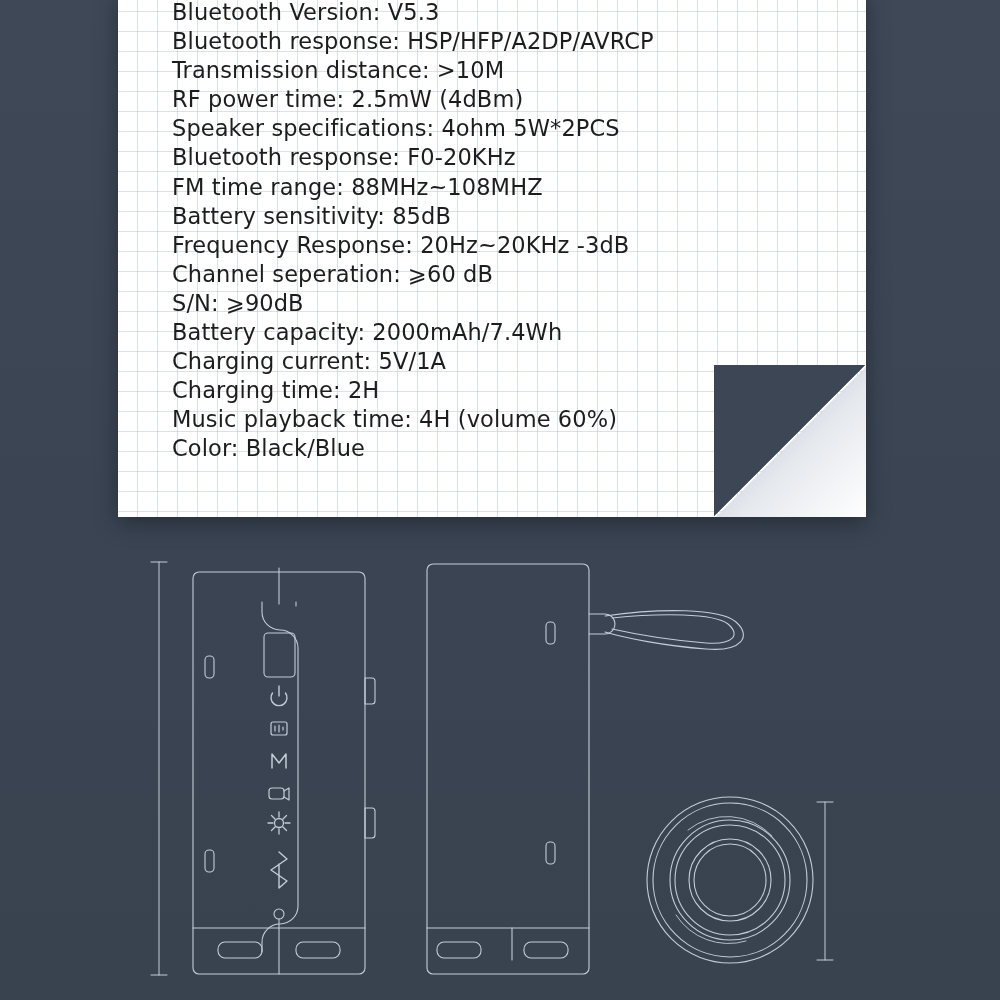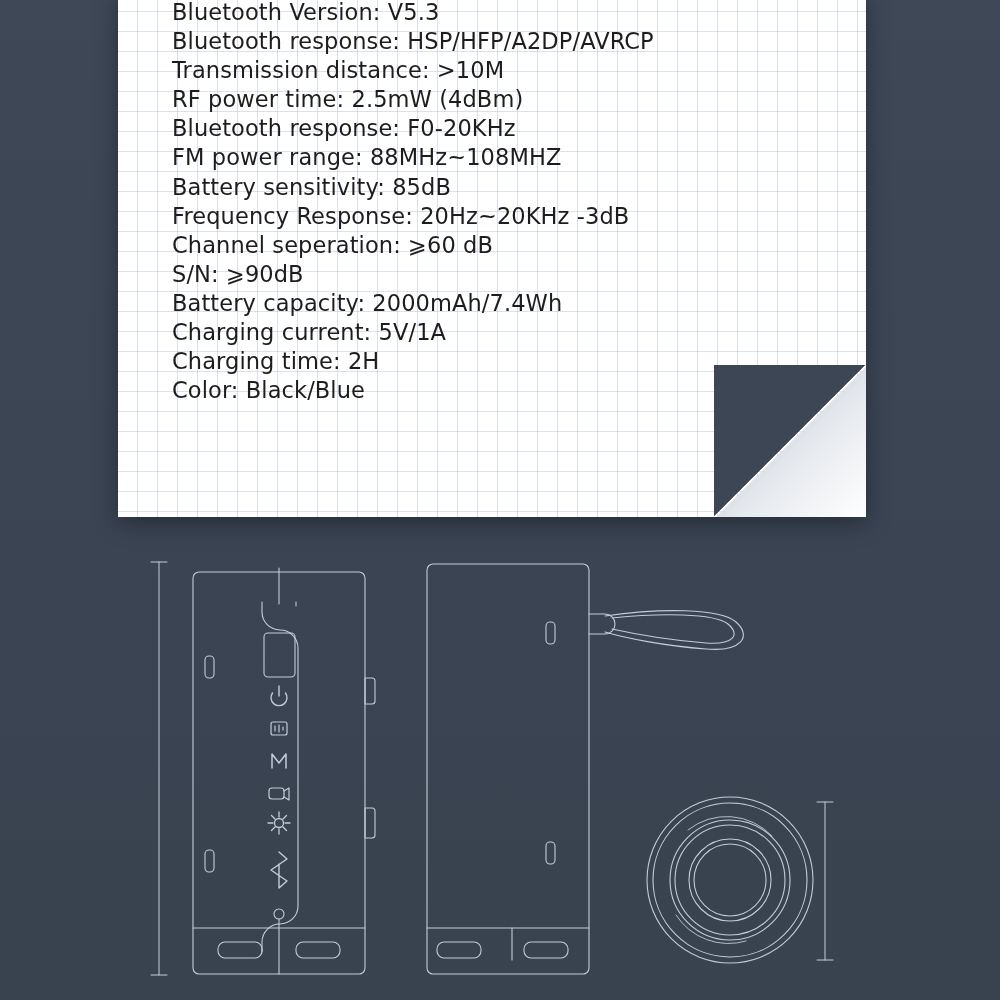--- a/index.html
+++ b/index.html
@@ -91,29 +91,31 @@
 <body>
 
 <div id="spec-paper">
   <div id="spec-grid"></div>
 
   <ul id="spec-list">
     <li>Bluetooth Version: V5.3</li>
     <li>Bluetooth response: HSP/HFP/A2DP/AVRCP</li>
     <li>Transmission distance: &gt;10M</li>
     <li>RF power time: 2.5mW (4dBm)</li>
+    <li>Speaker specifications: 4ohm 5W*2PCS</li>
     <li>Bluetooth response: F0-20KHz</li>
-    <li>FM power range: 88MHz~108MHZ</li>
+    <li>FM time range: 88MHz~108MHZ</li>
     <li>Battery sensitivity: 85dB</li>
     <li>Frequency Response: 20Hz~20KHz -3dB</li>
     <li>Channel seperation: ⩾60 dB</li>
     <li>S/N: ⩾90dB</li>
     <li>Battery capacity: 2000mAh/7.4Wh</li>
     <li>Charging current: 5V/1A</li>
     <li>Charging time: 2H</li>
+    <li>Music playback time: 4H (volume 60%)</li>
     <li>Color: Black/Blue</li>
   </ul>
 
   <div id="paper-fold-leaf"></div>
   <div id="paper-fold"></div>
 </div>
 
 <div id="drawing-area">
   <svg id="drawing-svg" viewBox="0 0 1000 470">
     <g fill="none" stroke="#c3ccd8" stroke-width="1.1" stroke-linejoin="round" stroke-linecap="round">

